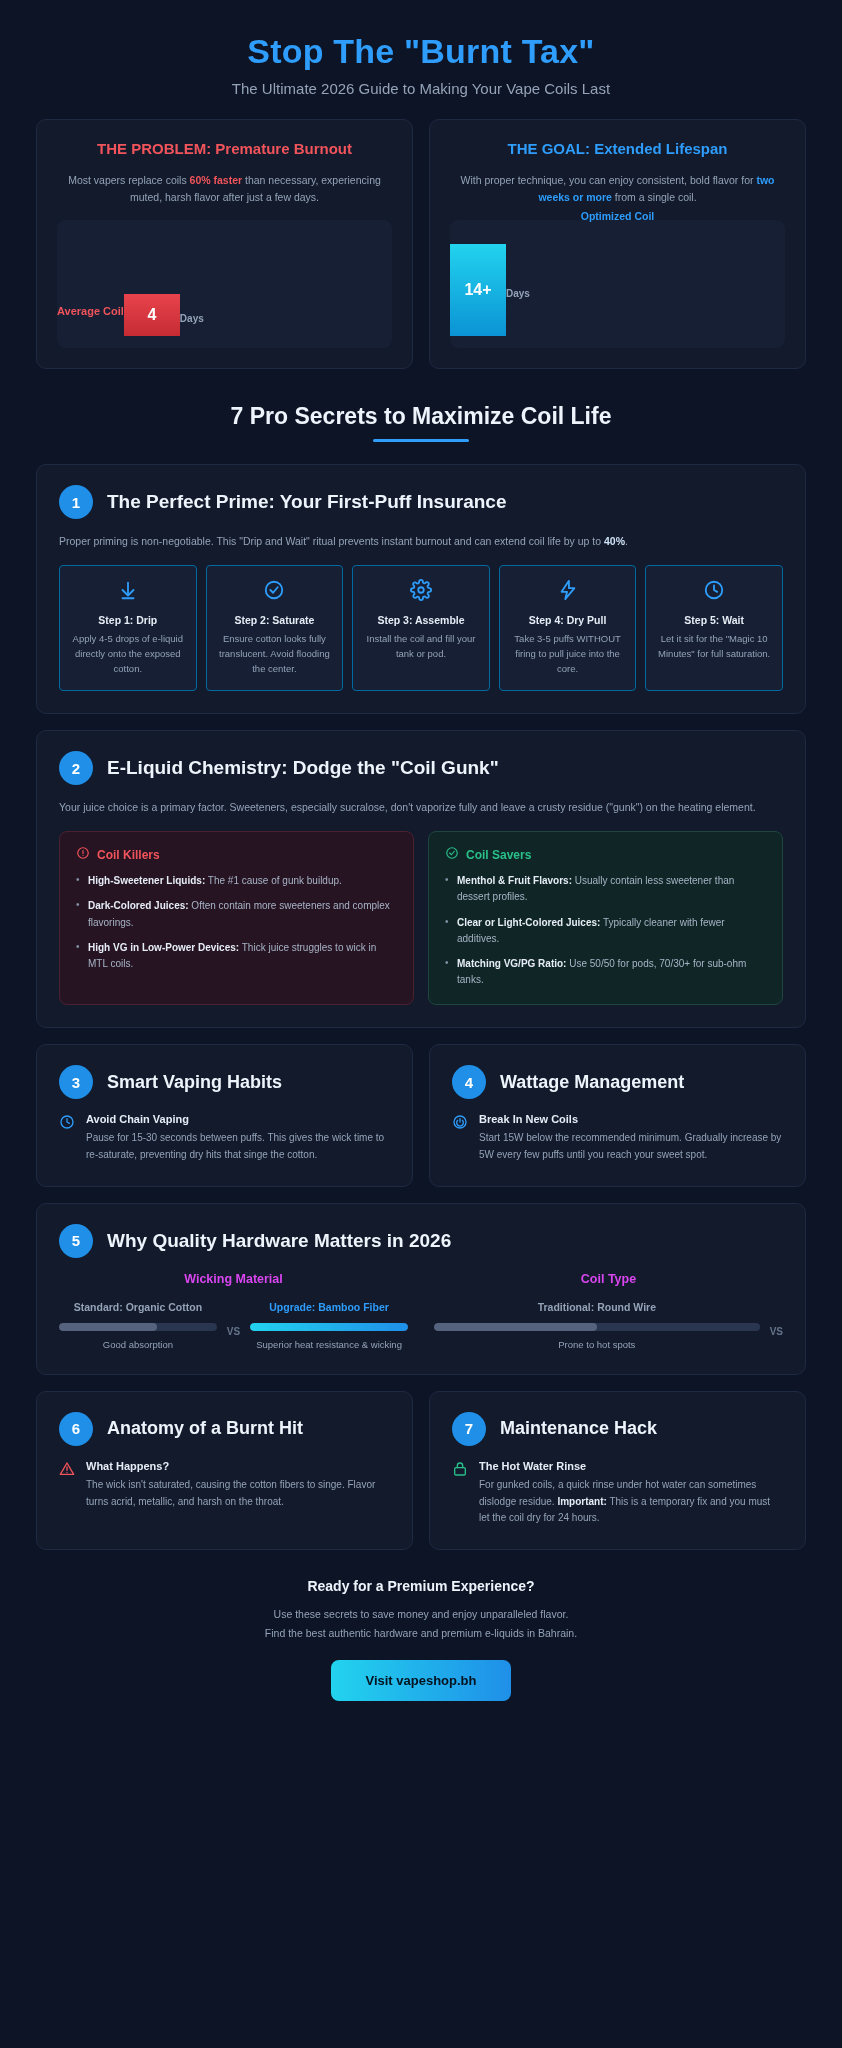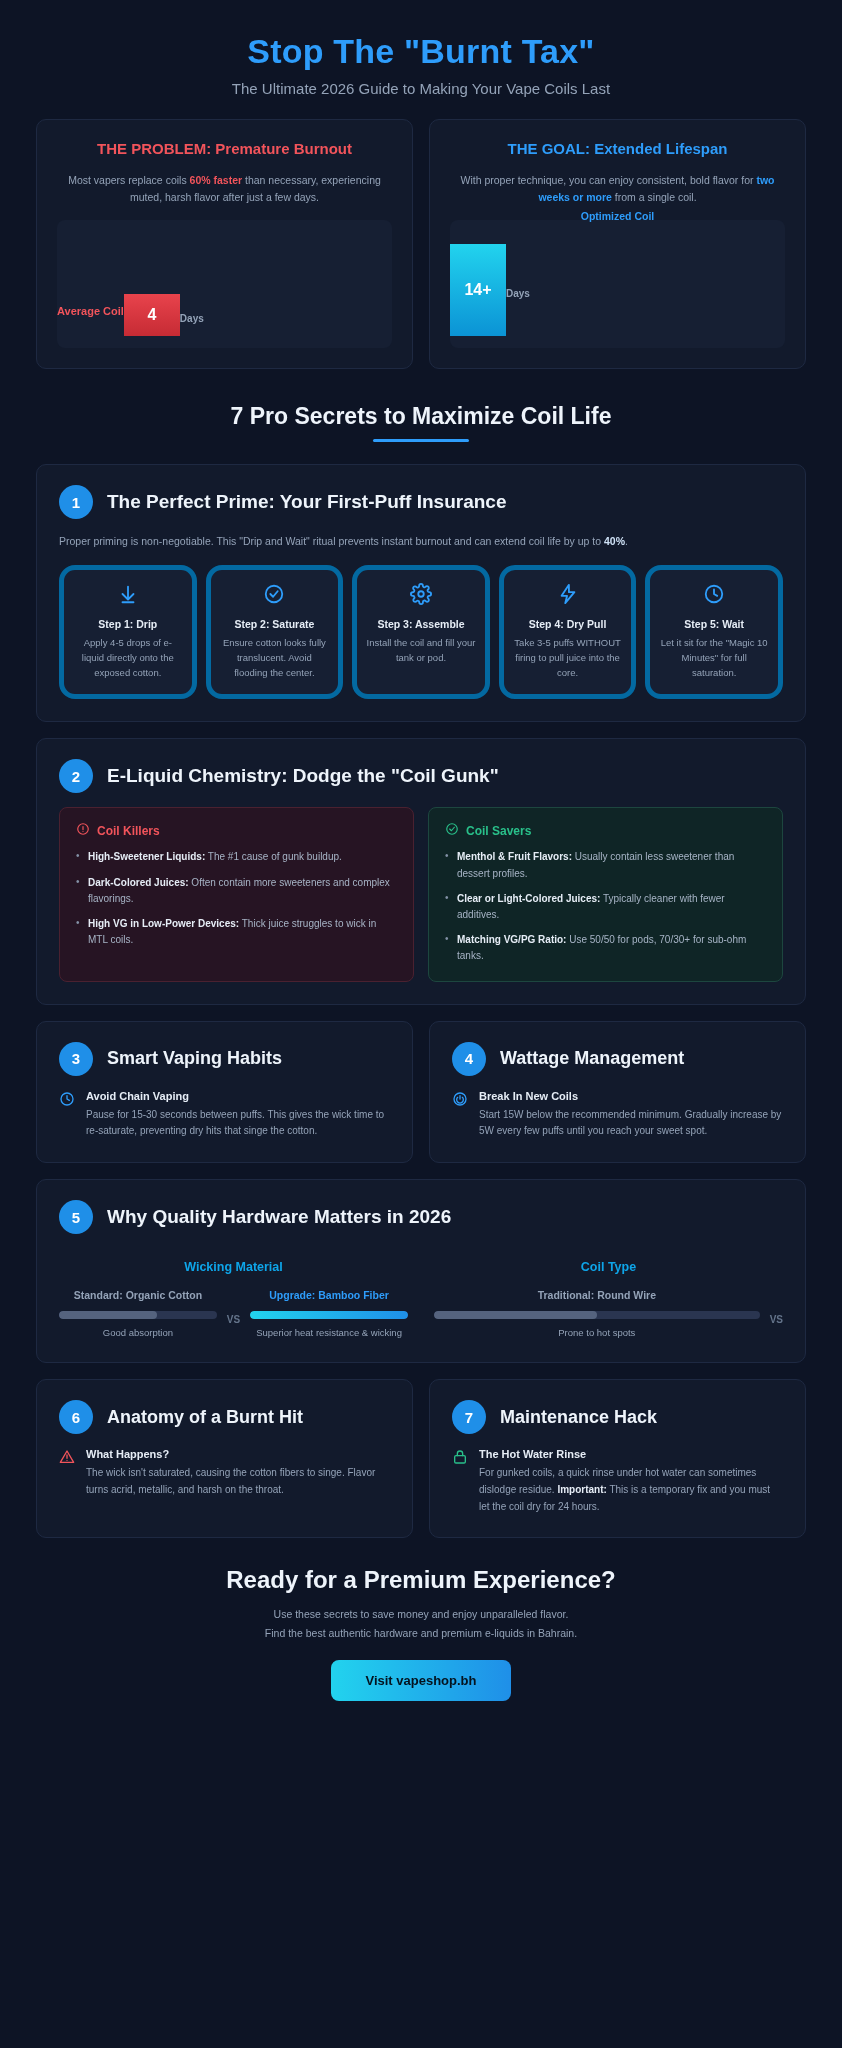--- a/index.html
+++ b/index.html
@@ -124,22 +124,22 @@
   }
   .blk-title { font-size: 19px; font-weight: bold; color: #eef4fb; }
   .blk-intro { font-size: 10.5px; color: #94a3b8; line-height: 1.7; margin-bottom: 14px; }
   .blk-intro b { color: #cfe2f7; }
 
   
   .steps { display: flex; gap: 9px; }
   .step {
     flex: 1;
     background: #161f33;
-    border: 5px solid #0369a1;
-    border-radius: 16px;
+    border: 1px solid #0369a1;
+    border-radius: 4px;
     padding: 13px 9px 14px;
     text-align: center;
   }
   .step .ic { color: #2e9dfb; margin-bottom: 9px; display: block; }
   .step-t { font-size: 10.5px; font-weight: bold; color: #e6edf6; margin-bottom: 6px; }
   .step-d { font-size: 9.5px; color: #94a3b8; line-height: 1.55; }
 
   
   .kv-row { display: flex; gap: 14px; }
   .kv {
@@ -167,35 +167,35 @@
   .habit .blk-title { font-size: 18px; }
   .tip { display: flex; gap: 11px; }
   .tip .ic { color: #2e9dfb; flex: none; margin-top: 1px; }
   .tip-t { font-size: 11px; font-weight: bold; color: #e6edf6; margin-bottom: 5px; }
   .tip-d { font-size: 10px; color: #94a3b8; line-height: 1.68; }
   .tip-d b { color: #e6edf6; }
 
   
   .hw-row { display: flex; gap: 26px; margin-top: 4px; }
   .hw-col { flex: 1; }
-  .hw-h { text-align: center; font-size: 12.5px; font-weight: bold; color: #0ea5e9; margin-bottom: 14px; margin-top: 12px; }
+  .hw-h { text-align: center; font-size: 12.5px; font-weight: bold; color: #d946ef; margin-bottom: 14px; }
   .vs-row { display: flex; align-items: flex-start; gap: 10px; }
   .vs-side { flex: 1; text-align: center; }
   .vs-label { font-size: 10.5px; font-weight: bold; line-height: 1.4; margin-bottom: 8px; color: #94a3b8; }
   .vs-label.hi { color: #2e9dfb; }
   .meter { height: 8px; border-radius: 4px; background: #2a3550; overflow: hidden; }
   .meter i { display: block; height: 100%; border-radius: 4px; }
   .meter i.grey { background: #55637e; }
   .meter i.blue { background: linear-gradient(90deg,#22d3ee,#1f8fe8); }
   .vs-note { margin-top: 7px; font-size: 9.5px; color: #94a3b8; line-height: 1.5; }
   .vs-mid { font-size: 10px; font-weight: bold; color: #64748b; padding-top: 26px; text-align: right; }
 
   
   .cta { text-align: center; margin-top: 28px; }
-  .cta h3 { font-size: 24px; font-weight: bold; color: #eef4fb; margin-bottom: 11px; }
+  .cta h3 { font-size: 14px; font-weight: bold; color: #eef4fb; margin-bottom: 11px; }
   .cta p { font-size: 10.5px; color: #94a3b8; line-height: 1.8; }
   .cta-btn {
     display: inline-block;
     margin-top: 17px;
     padding: 13px 34px;
     border-radius: 8px;
     background: linear-gradient(90deg,#22d3ee,#1f8fe8);
     color: #04131f;
     font-size: 13px;
     font-weight: bold;
@@ -314,20 +314,21 @@
         <div class="step-d">Let it sit for the "Magic 10 Minutes" for full saturation.</div>
       </div>
     </div>
   </div>
 
   <div class="card block">
     <div class="blk-head">
       <div class="num">2</div>
       <div class="blk-title">E-Liquid Chemistry: Dodge the "Coil Gunk"</div>
     </div>
+    <div class="blk-intro">Your juice choice is a primary factor. Sweeteners, especially sucralose, don't vaporize fully and leave a crusty residue ("gunk") on the heating element.</div>
     <div class="kv-row">
 
       <div class="kv bad">
         <div class="kv-title">
           <span>
             <svg width="14" height="14" viewBox="0 0 24 24" fill="none" stroke="currentColor" stroke-width="2" stroke-linecap="round">
                 <circle cx="12" cy="12" r="9"></circle>
                 <line x1="12" y1="8" x2="12" y2="13"></line>
                 <line x1="12" y1="16" x2="12" y2="16"></line>
               </svg>

